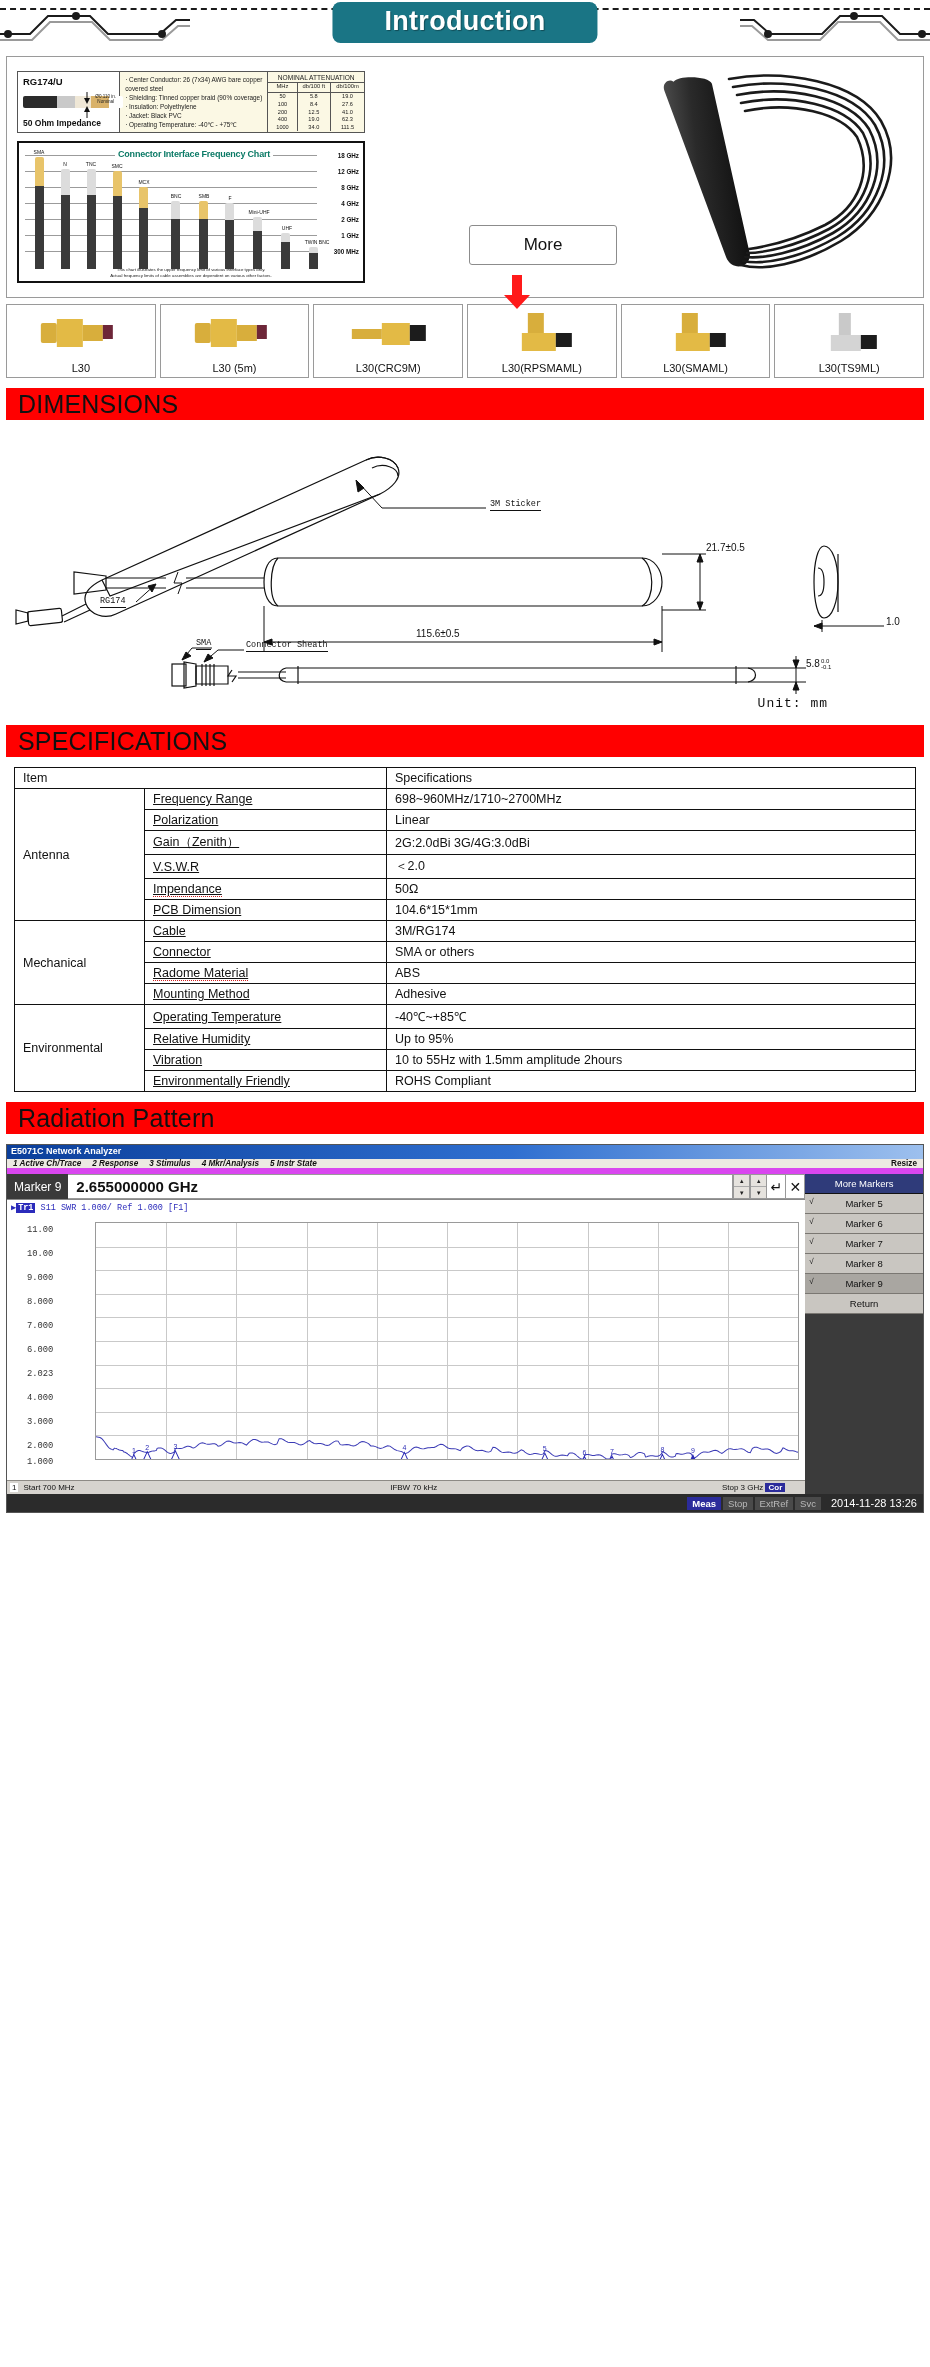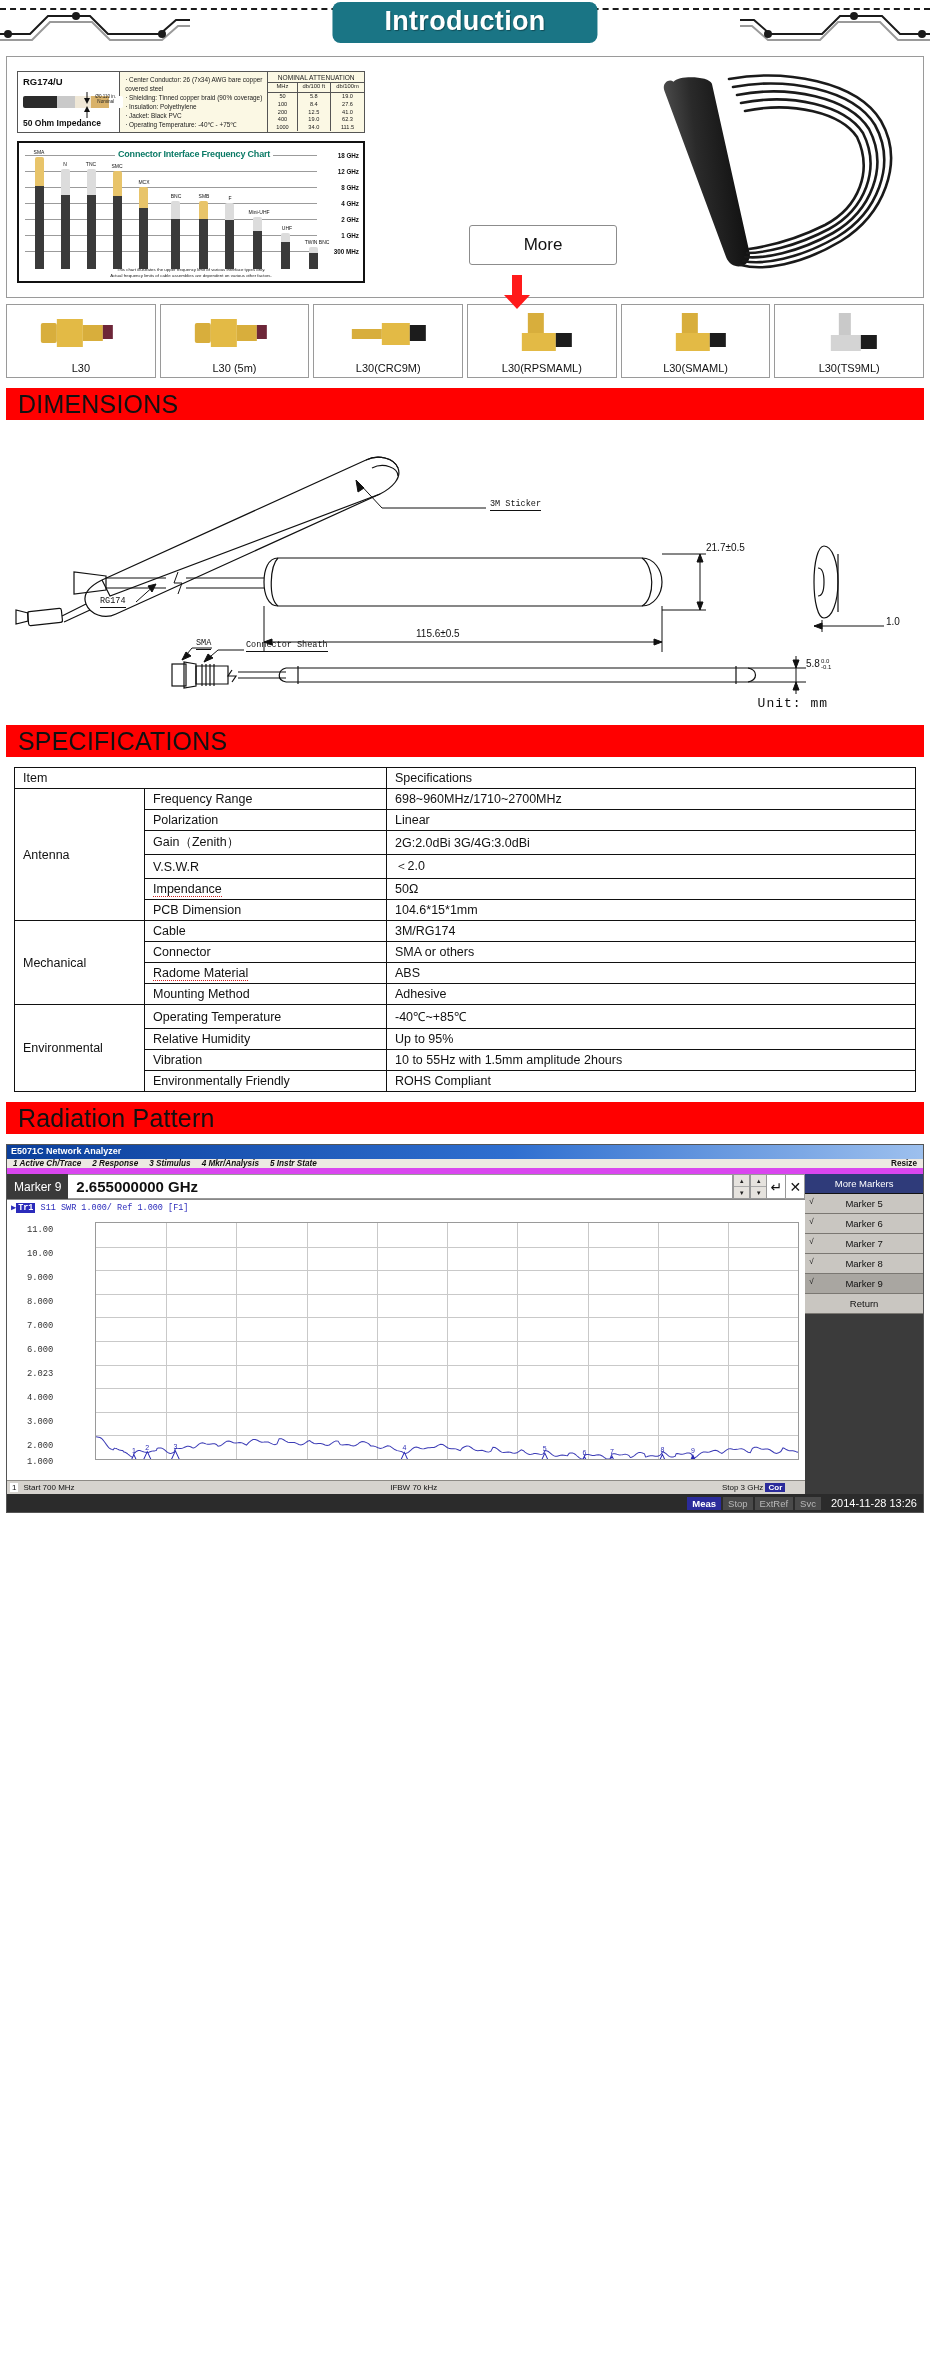--- a/index.html
+++ b/index.html
@@ -237,21 +237,21 @@
     width: 100%; border-collapse: collapse;
     font-size: 12.5px; color: #111;
   }
   table.spec td, table.spec th {
     border: 1px solid #111;
     padding: 3px 8px;
     text-align: left; font-weight: normal;
     height: 21px; vertical-align: middle;
   }
   table.spec .c1 { width: 130px; }
-  table.spec .c2 { width: 242px; }
+  table.spec .c2 { width: 242px; text-decoration: underline; }
   .sp-underline { border-bottom: 1px dotted #cf2020; }
 
   
   .vna {
     margin: 10px 6px 0 6px;
     border: 1px solid #555;
     width: 918px;
     position: relative;
     background: #d6d3ce;
     font-family: "Liberation Sans", sans-serif;

